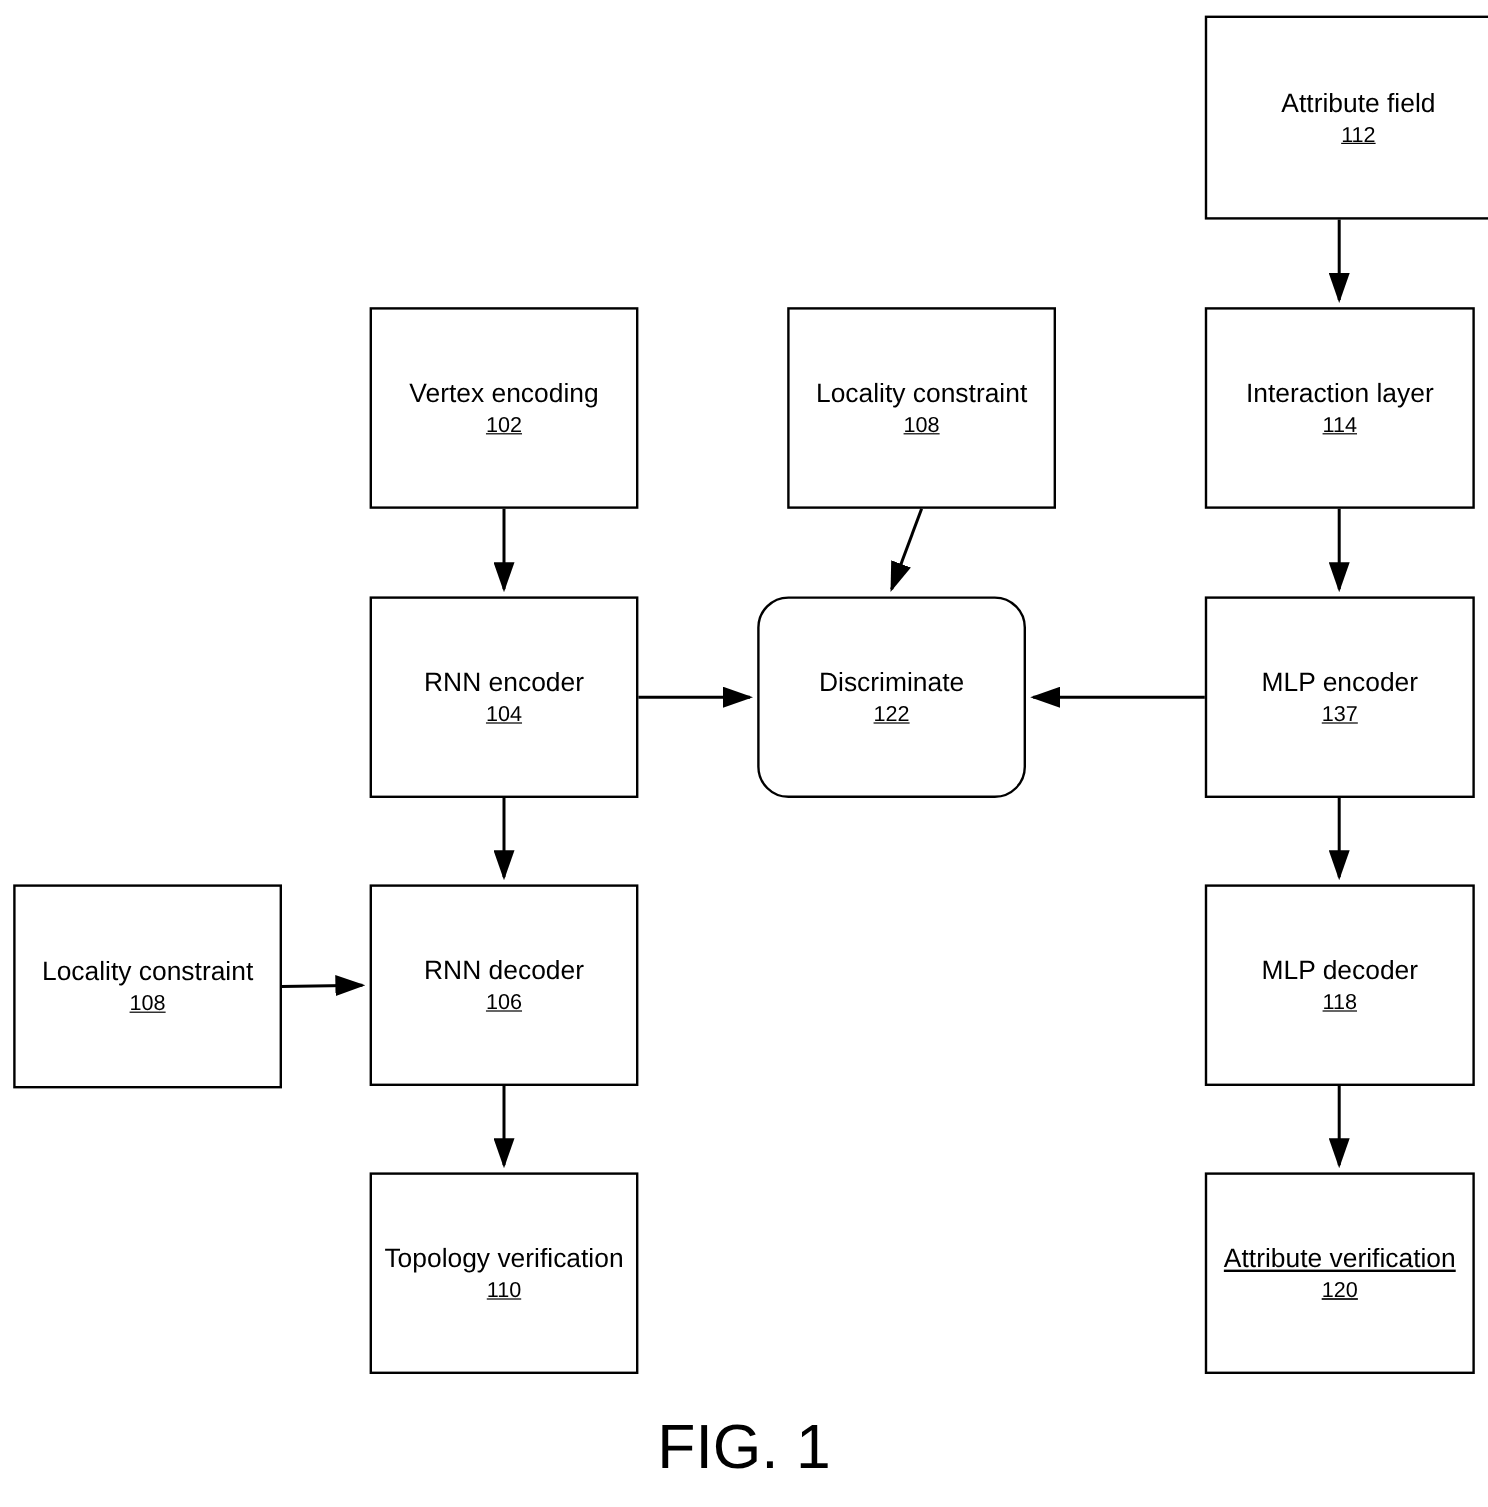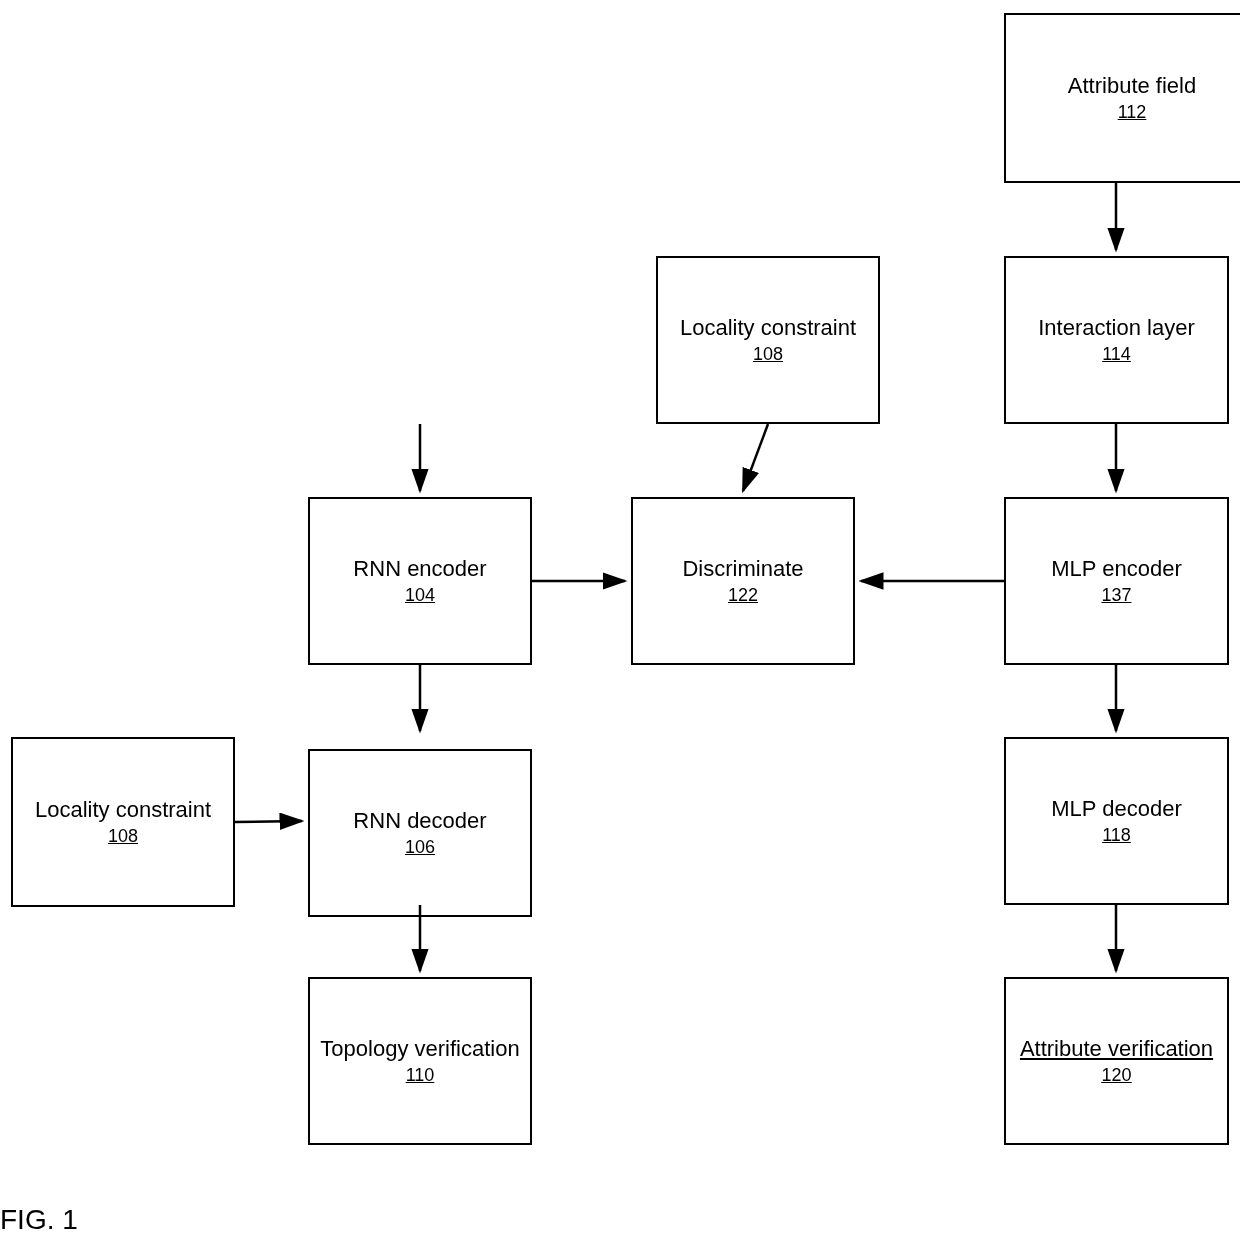--- a/index.html
+++ b/index.html
@@ -63,42 +63,46 @@
   <div class="box" style="left:1004px; top:256px; width:225px; height:168px;text-align:center;">
     <span>Interaction layer</span>
     <span class="ref">114</span>
   </div>
 
   <div class="box" style="left:656px; top:256px; width:224px; height:168px;">
     <span>Locality constraint</span>
     <span class="ref">108</span>
   </div>
 
+  <div class="box" style="left:308px; top:256px; width:224px; height:168px;">
+    <span>Vertex encoding</span>
+    <span class="ref">102</span>
+  </div>
 
   <div class="box" style="left:308px; top:497px; width:224px; height:168px;">
     <span>RNN encoder</span>
     <span class="ref">104</span>
   </div>
 
-  <div class="box" style="left:631px; top:497px; width:224px; height:168px;">
+  <div class="box" style="left:631px; top:497px; width:224px; height:168px;border-radius:26px;">
     <span>Discriminate</span>
     <span class="ref">122</span>
   </div>
 
   <div class="box" style="left:1004px; top:497px; width:225px; height:168px;">
     <span>MLP encoder</span>
     <span class="ref">137</span>
   </div>
 
   <div class="box" style="left:11px; top:737px; width:224px; height:170px;">
     <span>Locality constraint</span>
     <span class="ref">108</span>
   </div>
 
-  <div class="box" style="left:308px; top:737px; width:224px; height:168px;margin-top:12px;">
+  <div class="box" style="left:308px; top:737px; width:224px; height:168px;">
     <span>RNN decoder</span>
     <span class="ref">106</span>
   </div>
 
   <div class="box" style="left:1004px; top:737px; width:225px; height:168px;">
     <span>MLP decoder</span>
     <span class="ref">118</span>
   </div>
 
   <div class="box" style="left:308px; top:977px; width:224px; height:168px;">
@@ -135,13 +139,13 @@
     <line x1="1004" y1="581" x2="861" y2="581" stroke="#000" stroke-width="2.5" marker-end="url(#arrowhead)"></line>
 
     <line x1="420" y1="665" x2="420" y2="731" stroke="#000" stroke-width="2.5" marker-end="url(#arrowhead)"></line>
 
     <line x1="235" y1="822" x2="302" y2="821" stroke="#000" stroke-width="2.5" marker-end="url(#arrowhead)"></line>
 
     <line x1="420" y1="905" x2="420" y2="971" stroke="#000" stroke-width="2.5" marker-end="url(#arrowhead)"></line>
   </svg>
 </div>
 
-<div class="fig-label" style="position:absolute; bottom:20px; width:1240px; text-align:left; font-size:28px; font-family:Arial, sans-serif;">FIG. 1</div>
+<div class="fig-label" style="position:absolute; bottom:20px; width:1240px; text-align:center; font-size:52px; font-family:Arial, sans-serif;">FIG. 1</div>
 
 </body></html>

